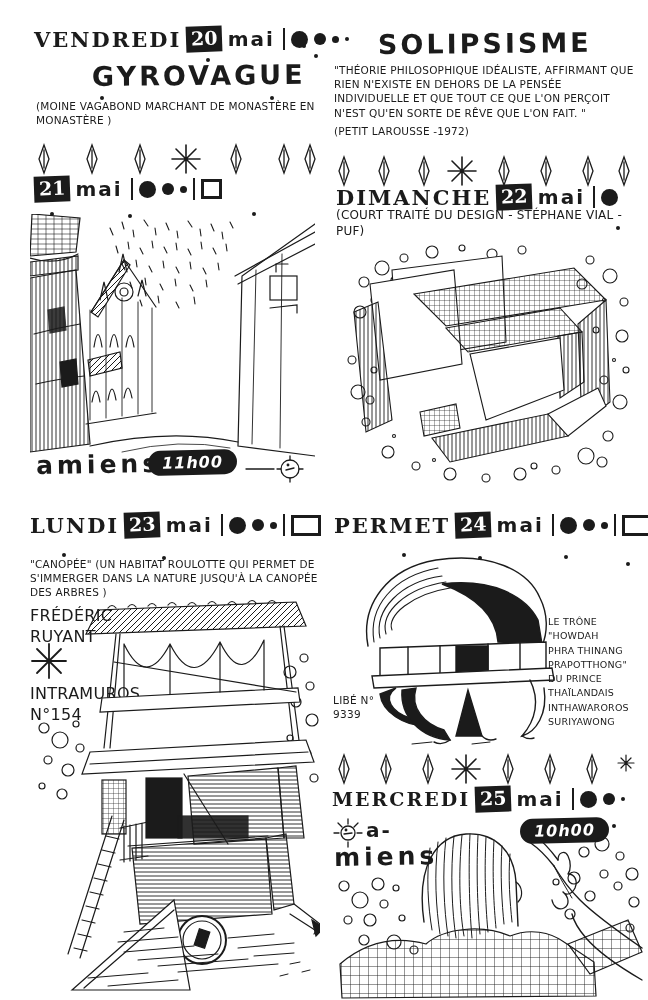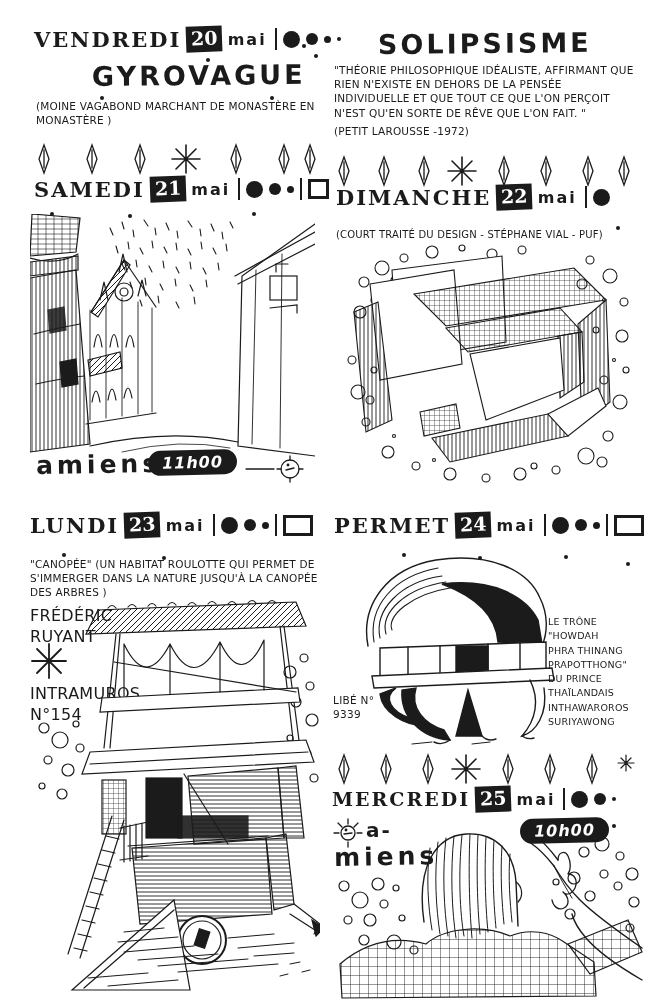--- a/index.html
+++ b/index.html
@@ -7,21 +7,21 @@
     width:648px;height:1000px;position:relative;overflow:hidden;
     background:#ffffff;color:#1b1b1b;
     font-family:"DejaVu Sans",sans-serif;
   }
   .abs{position:absolute;}
   
   .day-header{display:flex;align-items:center;gap:5px;white-space:nowrap;text-align:center;}
   .day-name{font-family:"DejaVu Serif",serif;font-weight:bold;font-size:21px;letter-spacing:2px;}
   .day-num{font-family:"DejaVu Serif",serif;font-weight:bold;font-size:19px;line-height:1;
     background:#1b1b1b;color:#fff;padding:3px 5px 4px;transform:rotate(-2deg);}
-  .month{font-weight:bold;font-size:16px;letter-spacing:2px;text-transform:lowercase;}
+  .month{font-weight:bold;font-size:20px;letter-spacing:2px;text-transform:lowercase;}
   .markers{display:flex;align-items:center;gap:6px;margin-left:3px;}
   .mk{display:inline-block;background:#1b1b1b;}
   .mk-bar{width:2px;height:22px;}
   .mk-circle-lg{width:17px;height:17px;border-radius:50%;}
   .mk-circle-md{width:12px;height:12px;border-radius:50%;}
   .mk-dot{width:7px;height:7px;border-radius:50%;}
   .mk-tinydot{width:4px;height:4px;border-radius:50%;}
   .mk-box{width:15px;height:14px;background:#fff;border:3px solid #1b1b1b;}
   .mk-rect{width:24px;height:15px;background:#fff;border:3px solid #1b1b1b;}
   
@@ -87,21 +87,20 @@
     <path d="M56,3 L61,17 L56,31 L51,17 Z M56,8 V26"></path>
     <path d="M104,3 L109,17 L104,31 L99,17 Z M104,8 V26"></path>
     <path d="M136,17 H164 M150,3 V31 M140,7 L160,27 M140,27 L160,7" stroke-width="1.6"></path>
     <path d="M200,3 L205,17 L200,31 L195,17 Z M200,8 V26"></path>
     <path d="M248,3 L253,17 L248,31 L243,17 Z M248,8 V26"></path>
     <path d="M274,3 L279,17 L274,31 L269,17 Z M274,8 V26"></path>
   </g>
 </svg>
 
 <div class="abs day-header" style="left:34px;top:176px">
-  <span class="day-name">SAMEDI</span>
   <span class="day-num">21</span>
   <span class="month">mai</span>
   <span class="markers">
       <span class="mk mk-bar"></span>
       <span class="mk mk-circle-lg"></span>
       <span class="mk mk-circle-md"></span>
       <span class="mk mk-dot"></span>
       <span class="mk mk-bar"></span>
       <span class="mk mk-box"></span>
     </span>
@@ -174,21 +173,21 @@
 
 <div class="abs day-header" style="left:336px;top:184px">
   <span class="day-name">DIMANCHE</span>
   <span class="day-num">22</span>
   <span class="month">mai</span>
   <span class="markers">
       <span class="mk mk-bar"></span>
       <span class="mk mk-circle-lg"></span>
     </span>
 </div>
-<div class="abs def" style="left:336px;top:228px;width:300px;font-size:10px">(COURT TRAITÉ DU DESIGN - STÉPHANE VIAL - PUF)</div>
+<div class="abs def" style="left:336px;top:207px;width:300px;font-size:12px">(COURT TRAITÉ DU DESIGN - STÉPHANE VIAL - PUF)</div>
 
 <svg class="abs" style="left:334px;top:240px" width="300" height="248" viewBox="0 0 300 248">
   <g stroke="#1b1b1b" fill="none" stroke-width="1.1">
 
     <g>
       <circle cx="30" cy="42" r="5"></circle>
         <circle cx="48" cy="28" r="7"></circle>
         <circle cx="70" cy="18" r="4"></circle>
         <circle cx="98" cy="12" r="6"></circle>
       <circle cx="128" cy="8" r="3"></circle>

